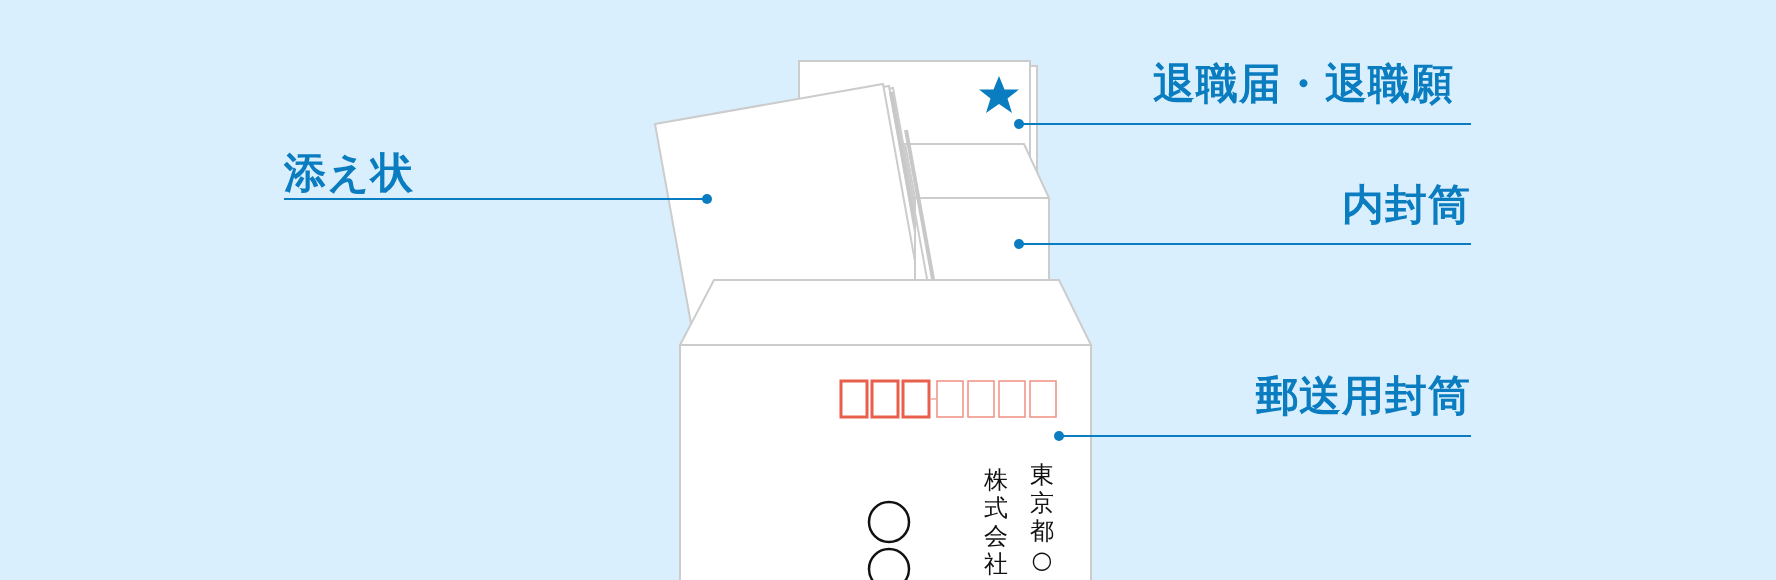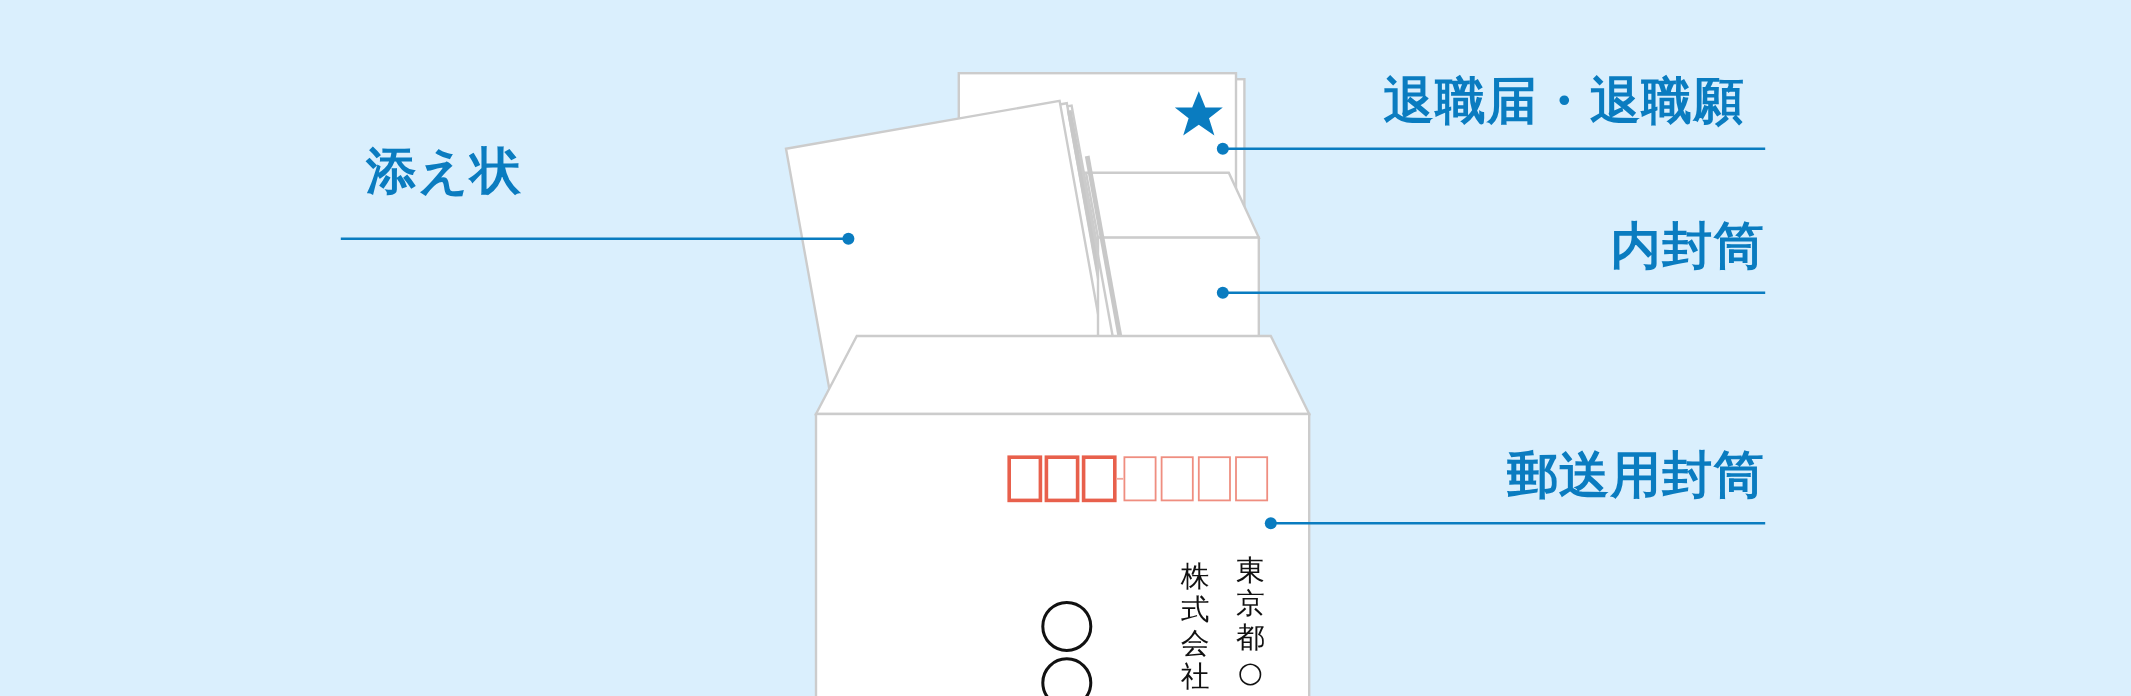--- a/index.html
+++ b/index.html
@@ -98,17 +98,17 @@
     <g>
       <line x1="1019" y1="244" x2="1471" y2="244" stroke="#0a7cc0" stroke-width="2"></line>
       <circle cx="1019" cy="244" r="5" fill="#0a7cc0"></circle>
     </g>
     <g>
       <line x1="1059" y1="436" x2="1471" y2="436" stroke="#0a7cc0" stroke-width="2"></line>
       <circle cx="1059" cy="436" r="5" fill="#0a7cc0"></circle>
     </g>
   </svg>
 
-  <div class="label" style="left:284px; top:119px;margin-left:21px;">添え状</div>
+  <div class="label" style="left:284px; top:149px;">添え状</div>
   <div class="label right" style="right:322px; top:60px;">退職届・退職願</div>
   <div class="label right" style="right:305px; top:372px;">郵送用封筒</div>
   <div class="label right" style="right:305px; top:181px;">内封筒</div>
 </div>
 
 </body></html>

